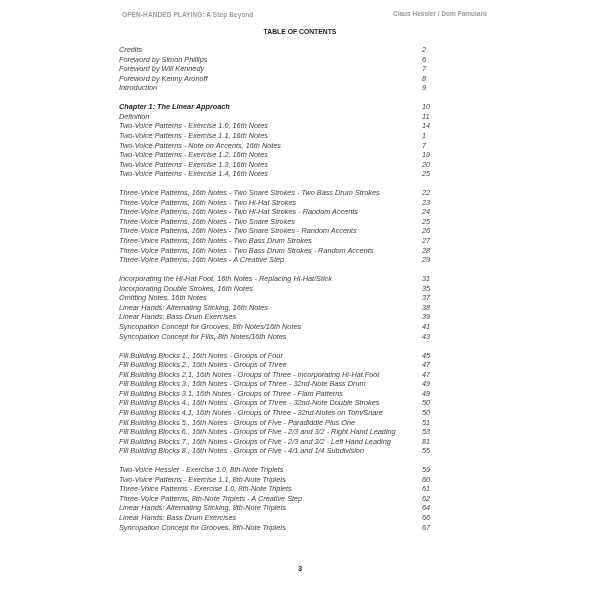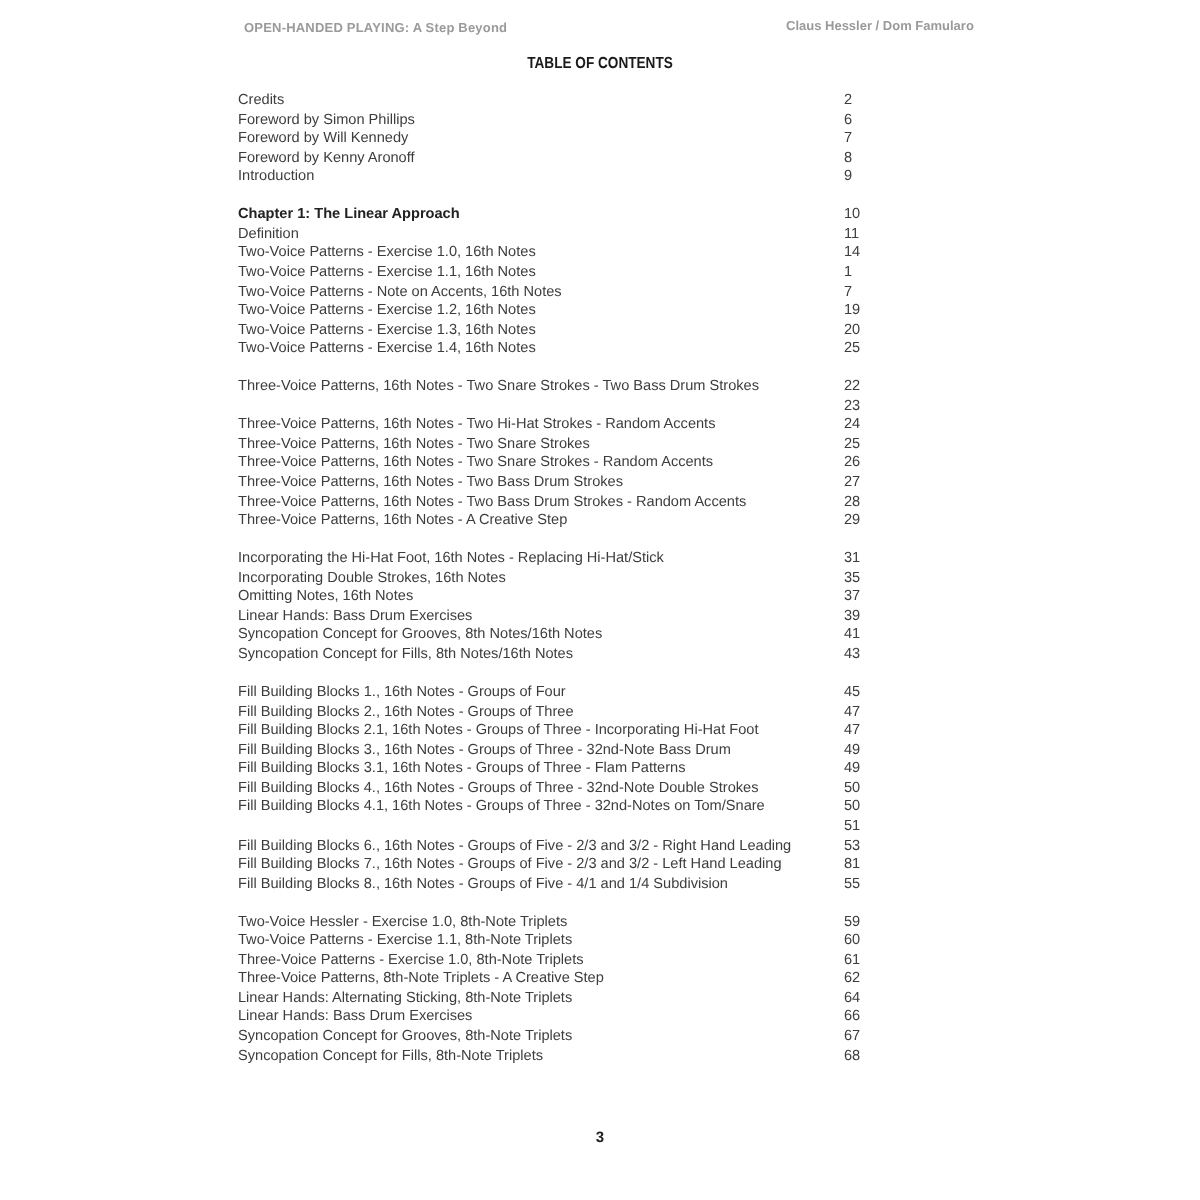--- a/index.html
+++ b/index.html
@@ -14,21 +14,21 @@
     .hdr-right {
       position: absolute; left: 393px; top: 10px; font-size: 6.5px; font-weight: bold;
       color: #9a9a9a;
     }
     .toc-title {
       position: absolute; left: 0; width: 600px; top: 27px; text-align: center;
       font-size: 8px; font-weight: bold; color: #1a1a1a;
       font-family: "Liberation Sans Narrow", "Liberation Sans", sans-serif;
       transform: scaleX(0.85);
     }
-    .toc { position: absolute; left: 119px; top: 45px; width: 320px; }
+    .toc { position: absolute; left: 119px; top: 45px; width: 320px; font-style: italic; }
     .row {
       position: relative; height: 9.55px; line-height: 9.55px; font-size: 7.3px; color: #3d3d3d;
       white-space: nowrap;
     }
     .row .t { position: absolute; left: 0; }
     .row .p { position: absolute; left: 303px; width: 20px; text-align: left; }
     .row.bold .t { font-weight: bold; color: #222; }
     .gap { height: 9.6px; }
     .page-num {
       position: absolute; left: 0; width: 600px; text-align: center; top: 564px;
@@ -95,20 +95,21 @@
     <div class="row">
       <span class="t">Two-Voice Patterns - Exercise 1.4, 16th Notes</span>
       <span class="p">25</span>
     </div>
     <div class="gap"></div>
     <div class="row">
       <span class="t">Three-Voice Patterns, 16th Notes - Two Snare Strokes - Two Bass Drum Strokes</span>
       <span class="p">22</span>
     </div>
     <div class="row">
+      <span class="t">Three-Voice Patterns, 16th Notes - Two Hi-Hat Strokes</span>
       <span class="p">23</span>
     </div>
     <div class="row">
       <span class="t">Three-Voice Patterns, 16th Notes - Two Hi-Hat Strokes - Random Accents</span>
       <span class="p">24</span>
     </div>
     <div class="row">
       <span class="t">Three-Voice Patterns, 16th Notes - Two Snare Strokes</span>
       <span class="p">25</span>
     </div>
@@ -135,20 +136,24 @@
     </div>
     <div class="row">
       <span class="t">Incorporating Double Strokes, 16th Notes</span>
       <span class="p">35</span>
     </div>
     <div class="row">
       <span class="t">Omitting Notes, 16th Notes</span>
       <span class="p">37</span>
     </div>
     <div class="row">
+      <span class="t">Linear Hands: Alternating Sticking, 16th Notes</span>
+      <span class="p">38</span>
+    </div>
+    <div class="row">
       <span class="t">Linear Hands: Bass Drum Exercises</span>
       <span class="p">39</span>
     </div>
     <div class="row">
       <span class="t">Syncopation Concept for Grooves, 8th Notes/16th Notes</span>
       <span class="p">41</span>
     </div>
     <div class="row">
       <span class="t">Syncopation Concept for Fills, 8th Notes/16th Notes</span>
       <span class="p">43</span>
@@ -176,20 +181,21 @@
     </div>
     <div class="row">
       <span class="t">Fill Building Blocks 4., 16th Notes - Groups of Three - 32nd-Note Double Strokes</span>
       <span class="p">50</span>
     </div>
     <div class="row">
       <span class="t">Fill Building Blocks 4.1, 16th Notes - Groups of Three - 32nd-Notes on Tom/Snare</span>
       <span class="p">50</span>
     </div>
     <div class="row">
+      <span class="t">Fill Building Blocks 5., 16th Notes - Groups of Five - Paradiddle Plus One</span>
       <span class="p">51</span>
     </div>
     <div class="row">
       <span class="t">Fill Building Blocks 6., 16th Notes - Groups of Five - 2/3 and 3/2 - Right Hand Leading</span>
       <span class="p">53</span>
     </div>
     <div class="row">
       <span class="t">Fill Building Blocks 7., 16th Notes - Groups of Five - 2/3 and 3/2 - Left Hand Leading</span>
       <span class="p">81</span>
     </div>
@@ -219,19 +225,15 @@
       <span class="p">64</span>
     </div>
     <div class="row">
       <span class="t">Linear Hands: Bass Drum Exercises</span>
       <span class="p">66</span>
     </div>
     <div class="row">
       <span class="t">Syncopation Concept for Grooves, 8th-Note Triplets</span>
       <span class="p">67</span>
     </div>
-    <div class="row">
-      <span class="t">Syncopation Concept for Fills, 8th-Note Triplets</span>
-      <span class="p">68</span>
-    </div>
   </div>
 
 <div class="page-num">3</div>
 
 </body></html>

